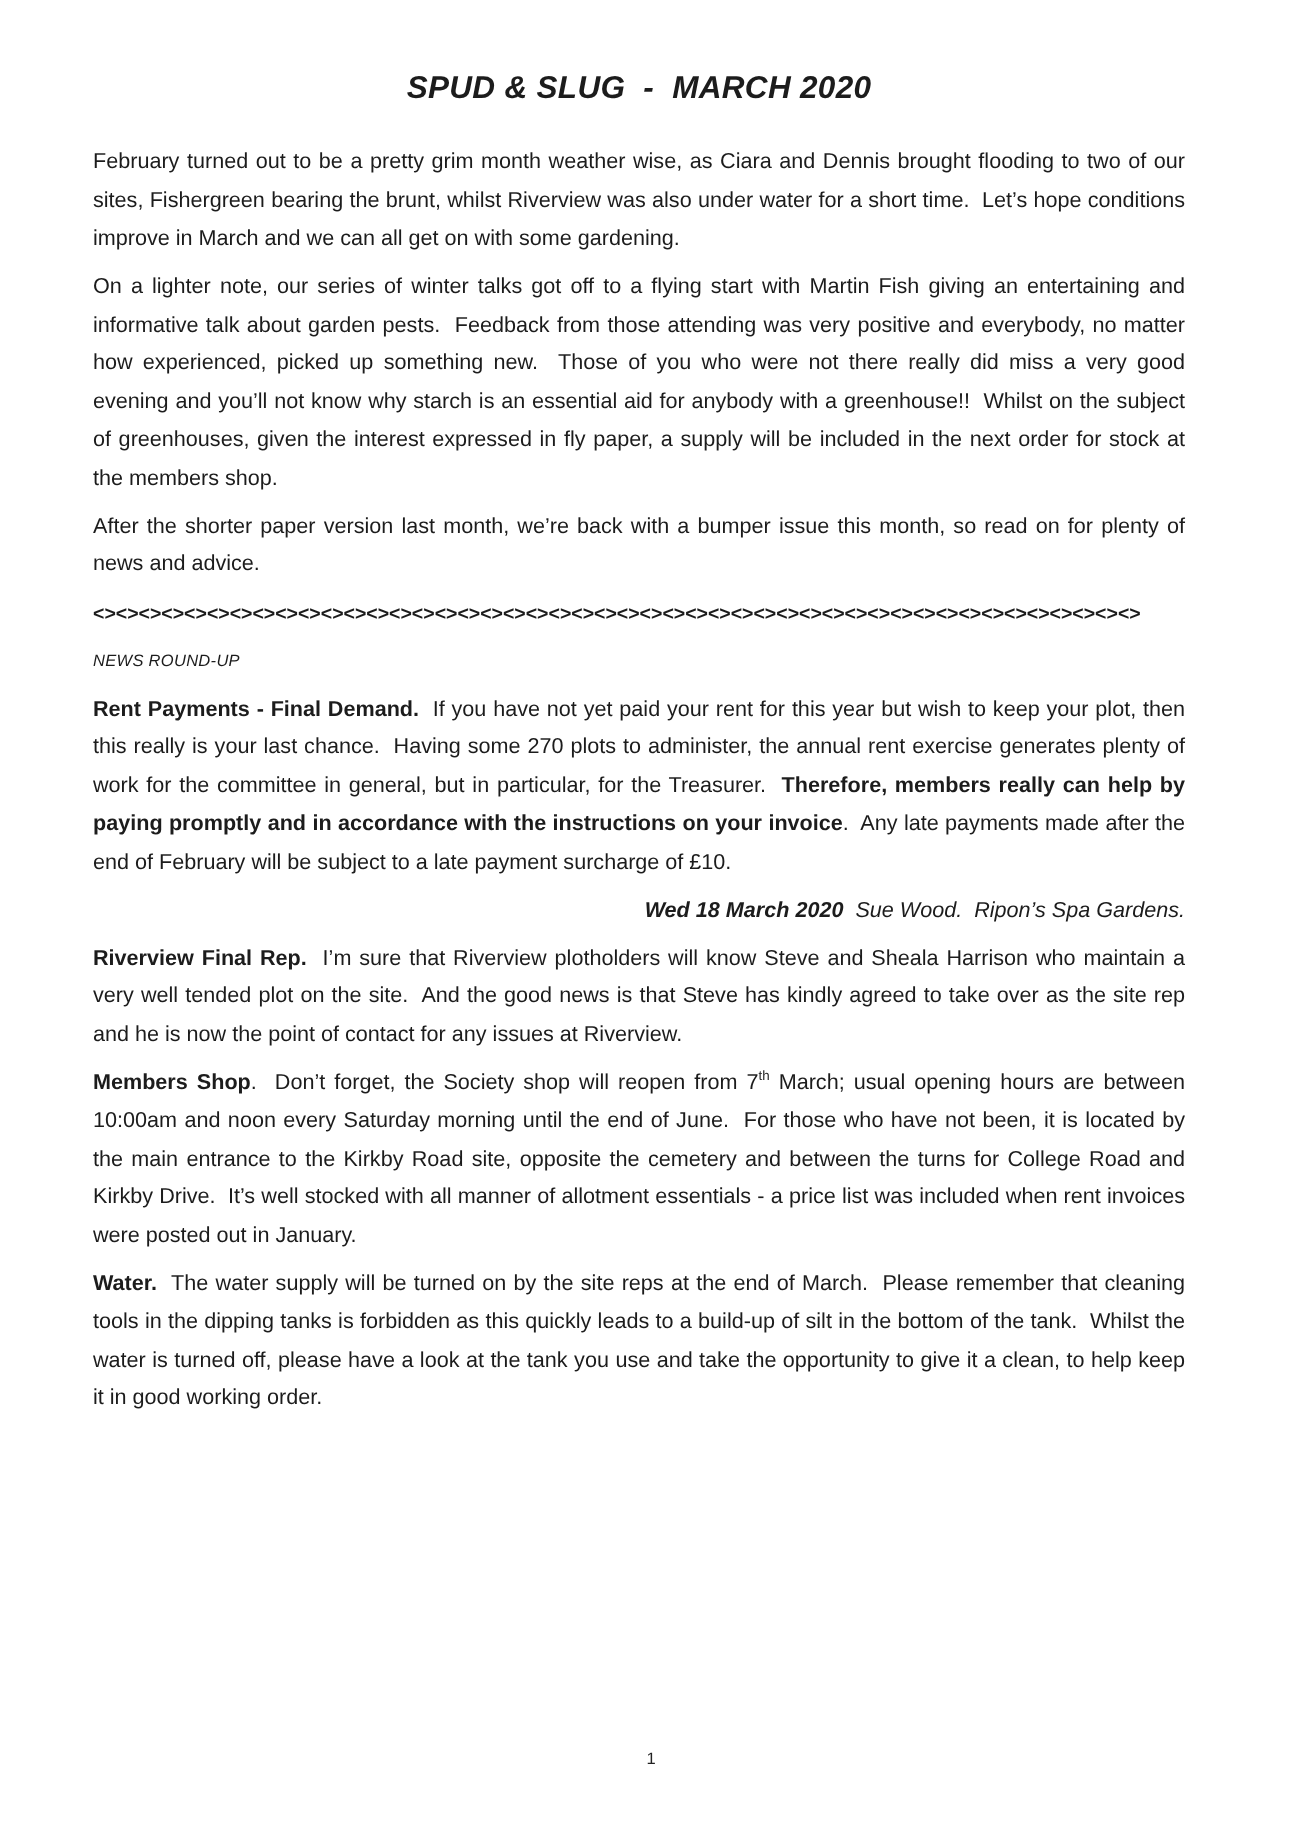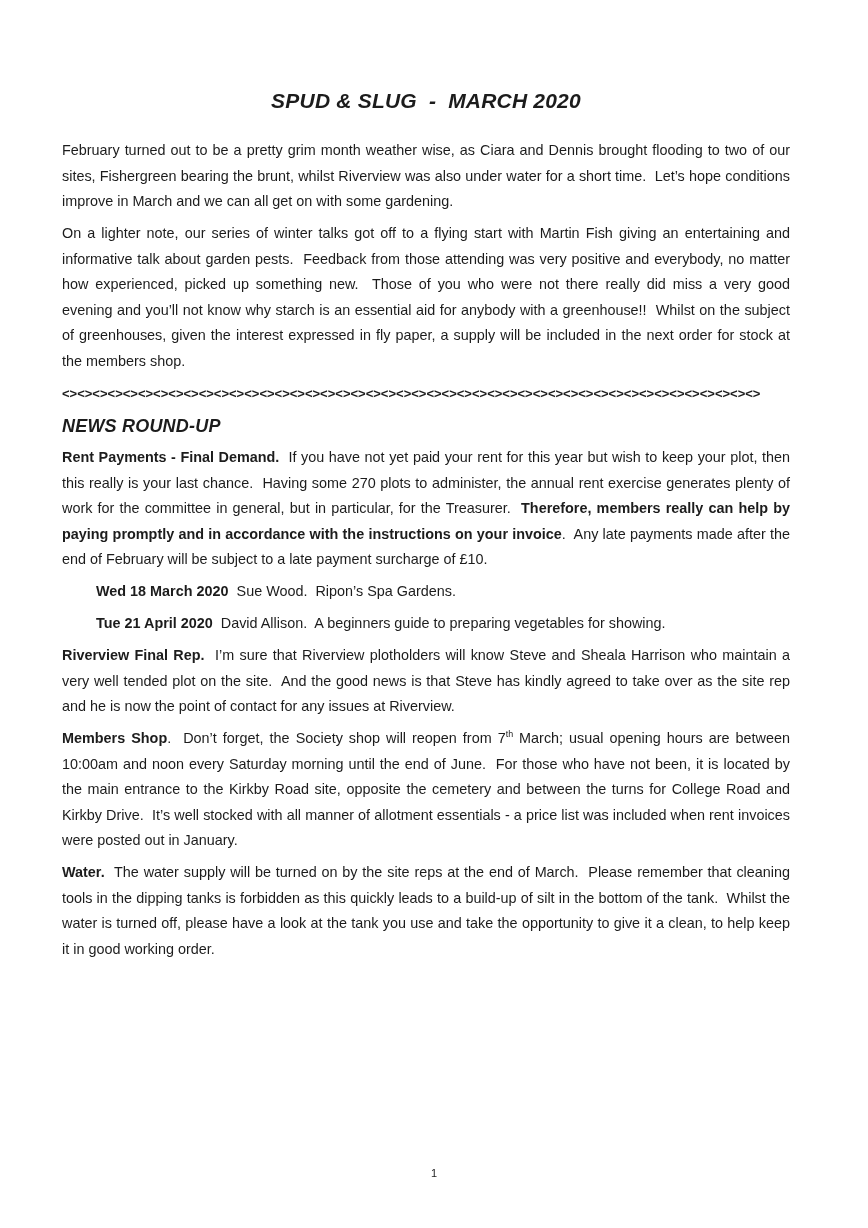--- a/index.html
+++ b/index.html
@@ -6,21 +6,21 @@
   .page {
     width: 868px;
     height: 1228px;
     box-sizing: border-box;
     position: relative;
     background: #ffffff;
     color: #1c1c1c;
     font-family: "Liberation Sans", sans-serif;
     font-size: 14.4px;
     line-height: 25.5px;
-    padding: 86px 78px 0 62px;
+    padding: 44px 78px 0 62px;
     overflow: hidden;
   }
   .title {
     font-size: 21px;
     font-weight: 700;
     font-style: italic;
     text-align: center;
     line-height: 30px;
     margin: 0 0 22px 0;
     white-space: pre-wrap;
@@ -36,31 +36,32 @@
   .divider {
     font-weight: 700;
     font-size: 13px;
     line-height: 25.5px;
     margin: 0 0 6.5px 0;
     white-space: nowrap;
     overflow: hidden;
     letter-spacing: 0;
   }
   .section-heading {
-    font-size: 18px;
-    font-weight: 700;
+    font-size: 11px;
+    font-weight: 400;
     font-style: italic;
     line-height: 26px;
     margin: 0 0 6.5px 0;
     letter-spacing: 0.2px;
   }
   p.talk {
     margin: 0 0 6.5px 34px;
-    text-align: left;
+    text-align: right;
     white-space: pre-wrap;
+    font-style: italic;
   }
   .sup {
     vertical-align: super;
     font-size: 0.62em;
     line-height: 0;
   }
   .page-number {
     position: absolute;
     left: 0;
     width: 100%;
@@ -75,31 +76,31 @@
 <body>
 
 <div class="page">
 
   <h1 class="title">SPUD &amp; SLUG  -  MARCH 2020</h1>
 
   <p class="body">February turned out to be a pretty grim month weather wise, as Ciara and Dennis brought flooding to two of our sites, Fishergreen bearing the brunt, whilst Riverview was also under water for a short time.  Let’s hope conditions improve in March and we can all get on with some gardening.</p>
 
   <p class="body">On a lighter note, our series of winter talks got off to a flying start with Martin Fish giving an entertaining and informative talk about garden pests.  Feedback from those attending was very positive and everybody, no matter how experienced, picked up something new.  Those of you who were not there really did miss a very good evening and you’ll not know why starch is an essential aid for anybody with a greenhouse!!  Whilst on the subject of greenhouses, given the interest expressed in fly paper, a supply will be included in the next order for stock at the members shop.</p>
 
+  <p class="body">After the shorter paper version last month, we’re back with a bumper issue this month, so read on for plenty of news and advice.</p>
 
   <div class="divider">&lt;&gt;&lt;&gt;&lt;&gt;&lt;&gt;&lt;&gt;&lt;&gt;&lt;&gt;&lt;&gt;&lt;&gt;&lt;&gt;&lt;&gt;&lt;&gt;&lt;&gt;&lt;&gt;&lt;&gt;&lt;&gt;&lt;&gt;&lt;&gt;&lt;&gt;&lt;&gt;&lt;&gt;&lt;&gt;&lt;&gt;&lt;&gt;&lt;&gt;&lt;&gt;&lt;&gt;&lt;&gt;&lt;&gt;&lt;&gt;&lt;&gt;&lt;&gt;&lt;&gt;&lt;&gt;&lt;&gt;&lt;&gt;&lt;&gt;&lt;&gt;&lt;&gt;&lt;&gt;&lt;&gt;&lt;&gt;&lt;&gt;&lt;&gt;&lt;&gt;&lt;&gt;</div>
 
   <h2 class="section-heading">NEWS ROUND-UP</h2>
 
   <p class="body"><span class="lead">Rent Payments - Final Demand.</span><span>  If you have not yet paid your rent for this year but wish to keep your plot, then this really is your last chance.  Having some 270 plots to administer, the annual rent exercise generates plenty of work for the committee in general, but in particular, for the Treasurer.  </span><span class="emphasis">Therefore, members really can help by paying promptly and in accordance with the instructions on your invoice</span><span>.  Any late payments made after the end of February will be subject to a late payment surcharge of £10.</span></p>
 
 
   <p class="talk"><span class="lead">Wed 18 March 2020</span><span>  Sue Wood.  Ripon’s Spa Gardens.</span></p>
 
-  <p class="talk"><span class="lead">Tue 21 April 2020</span><span>  David Allison.  A beginners guide to preparing vegetables for showing.</span></p>
 
   <p class="body"><span class="lead">Riverview Final Rep.</span><span>  I’m sure that Riverview plotholders will know Steve and Sheala Harrison who maintain a very well tended plot on the site.  And the good news is that Steve has kindly agreed to take over as the site rep and he is now the point of contact for any issues at Riverview.</span></p>
 
   <p class="body"><span class="lead">Members Shop</span><span>.  Don’t forget, the Society shop will reopen from 7</span><span class="sup">th</span><span> March; usual opening hours are between 10:00am and noon every Saturday morning until the end of June.  For those who have not been, it is located by the main entrance to the Kirkby Road site, opposite the cemetery and between the turns for College Road and Kirkby Drive.  It’s well stocked with all manner of allotment essentials - a price list was included when rent invoices were posted out in January.</span></p>
 
   <p class="body"><span class="lead">Water.</span><span>  The water supply will be turned on by the site reps at the end of March.  Please remember that cleaning tools in the dipping tanks is forbidden as this quickly leads to a build-up of silt in the bottom of the tank.  Whilst the water is turned off, please have a look at the tank you use and take the opportunity to give it a clean, to help keep it in good working order.</span></p>
 
   <div class="page-number">1</div>
 
 </div>

